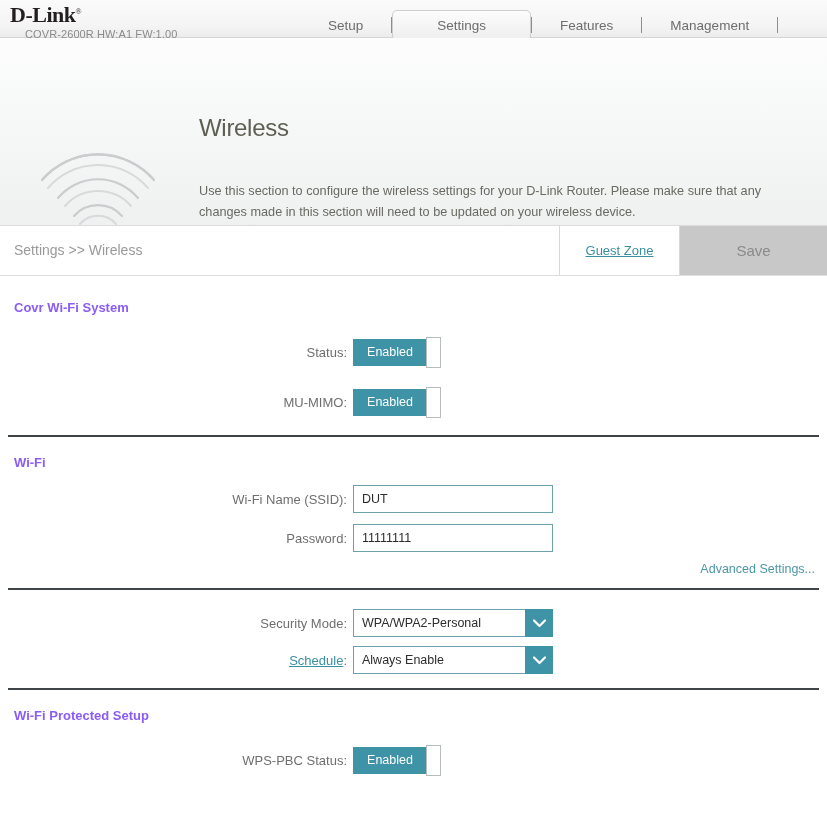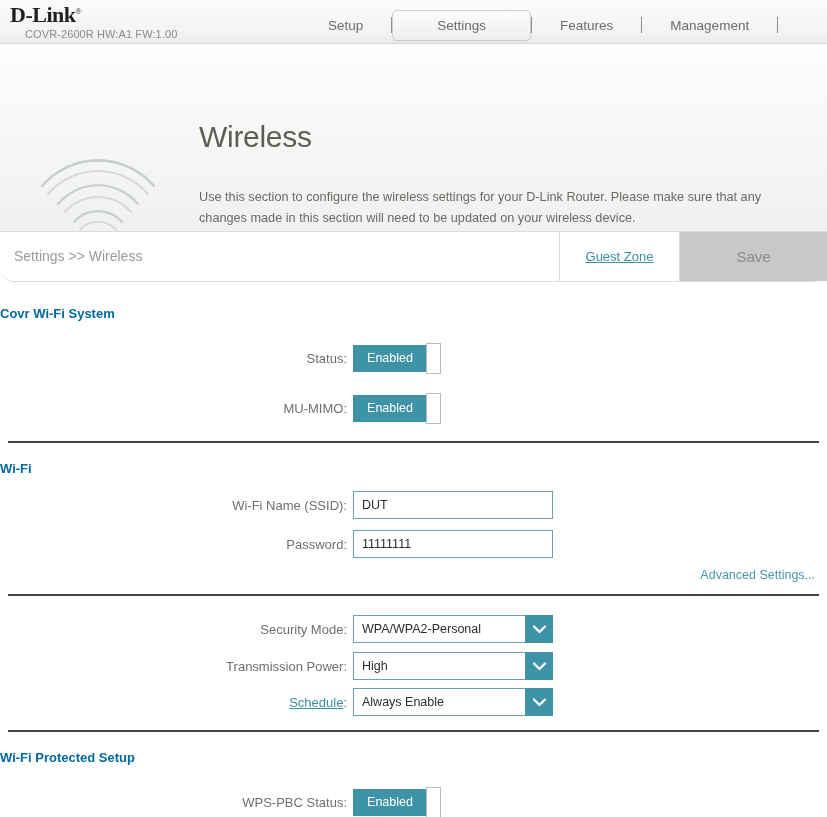--- a/index.html
+++ b/index.html
@@ -7,21 +7,21 @@
     margin: 0; padding: 0;
     width: 827px; height: 817px;
     background: #ffffff;
     font-family: "Liberation Sans", sans-serif;
     overflow: hidden;
   }
 
   
   .topbar {
     position: relative;
-    height: 44px;
+    height: 38px;
     background: linear-gradient(to bottom, #fbfbfb 0%, #f4f4f4 70%, #ececec 100%);
     border-bottom: 1px solid #d6d6d6;
     display: flex;
     align-items: center;
   }
   .brand {
     position: absolute;
     left: 10px; top: 4px;
   }
   .brand-logo {
@@ -84,42 +84,41 @@
   }
   .hero-icon {
     position: absolute;
     left: 38px;
     top: 108px;
   }
   .hero-title {
     position: absolute;
     left: 199px;
     top: 76px;
-    font-size: 30px;
+    font-size: 24px;
     color: #5e5e52;
     font-weight: normal;
     letter-spacing: -0.3px;
   }
   .hero-desc {
     position: absolute;
     left: 199px;
     top: 143px;
     width: 590px;
     font-size: 12.7px;
     color: #6a6a63;
     line-height: 1.62;
   }
 
   
   .crumbbar {
     position: relative;
     height: 50px;
     background: #ffffff;
     border-bottom: 1px solid #dedede;
-    border-radius: 14px;
   }
   .crumb {
     position: absolute;
     left: 14px;
     top: 16px;
     font-size: 14px;
     color: #9a9a9a;
   }
   .actions {
     position: absolute;
@@ -152,22 +151,22 @@
     justify-content: center;
     font-size: 15px;
     color: #8a8a8a;
   }
 
   
   .content { position: relative; background:#fff; }
   .section-title {
     font-size: 13px;
     font-weight: bold;
-    color: #0369a1;
-    padding-left: 0;
+    color: #8b5cf6;
+    padding-left: 14px;
   }
   .divider {
     height: 0;
     border-top: 2px solid #3f4448;
     margin: 0 8px 0 8px;
   }
 
   .row {
     display: flex;
     align-items: center;
@@ -362,31 +361,20 @@
     <div class="selwrap">
       <div class="selbox">WPA/WPA2-Personal</div>
       <div class="selarrow">
         <svg width="13" height="9" viewBox="0 0 13 9">
             <path d="M1 1.5 L6.5 7 L12 1.5" fill="none" stroke="#ffffff" stroke-width="2.2" stroke-linecap="round" stroke-linejoin="round"></path>
           </svg>
       </div>
     </div>
   </div>
 
-  <div class="row" style="height:36px;">
-    <div class="row-label">Transmission Power:</div>
-    <div class="selwrap">
-      <div class="selbox">High</div>
-      <div class="selarrow">
-        <svg width="13" height="9" viewBox="0 0 13 9">
-            <path d="M1 1.5 L6.5 7 L12 1.5" fill="none" stroke="#ffffff" stroke-width="2.2" stroke-linecap="round" stroke-linejoin="round"></path>
-          </svg>
-      </div>
-    </div>
-  </div>
 
   <div class="row" style="height:36px;">
     <div class="row-label"><a>Schedule</a><span>:</span></div>
     <div class="selwrap">
       <div class="selbox">Always Enable</div>
       <div class="selarrow">
         <svg width="13" height="9" viewBox="0 0 13 9">
             <path d="M1 1.5 L6.5 7 L12 1.5" fill="none" stroke="#ffffff" stroke-width="2.2" stroke-linecap="round" stroke-linejoin="round"></path>
           </svg>
       </div>

